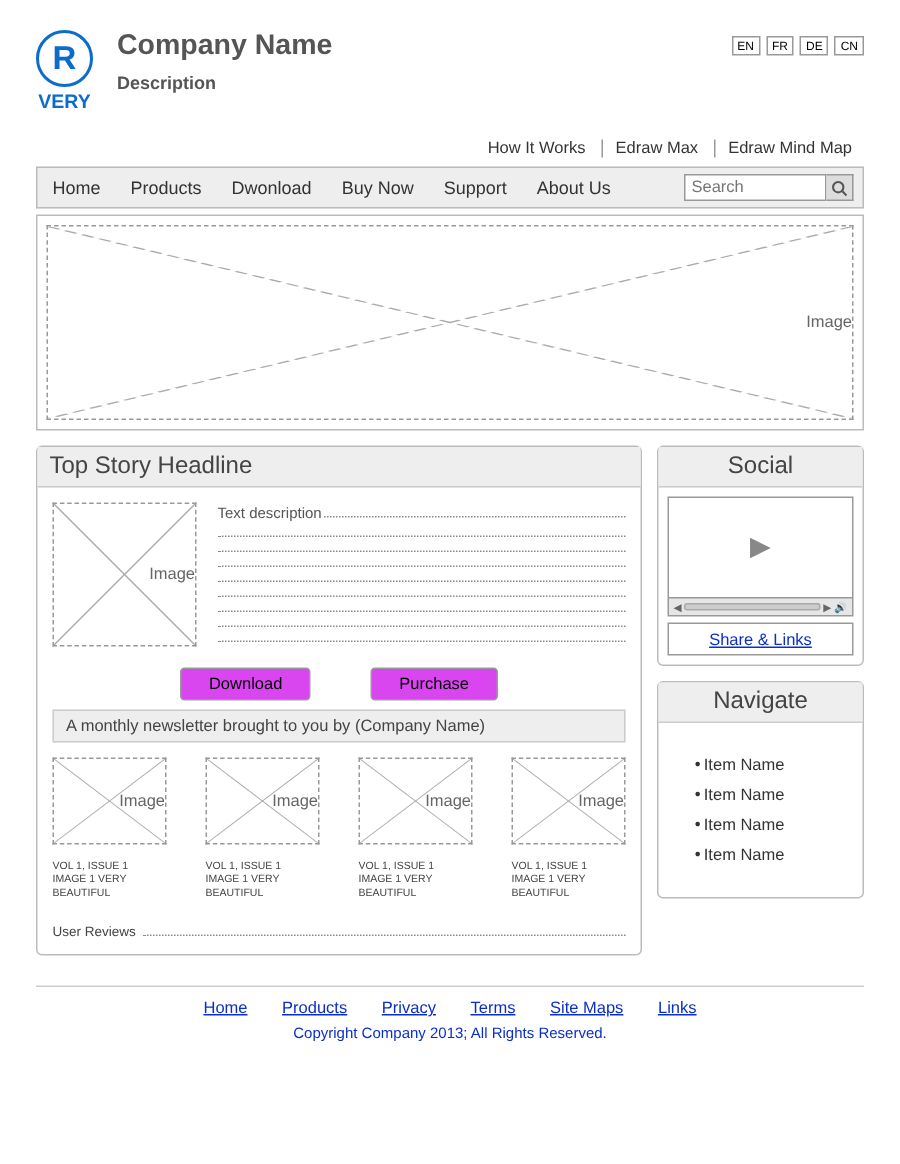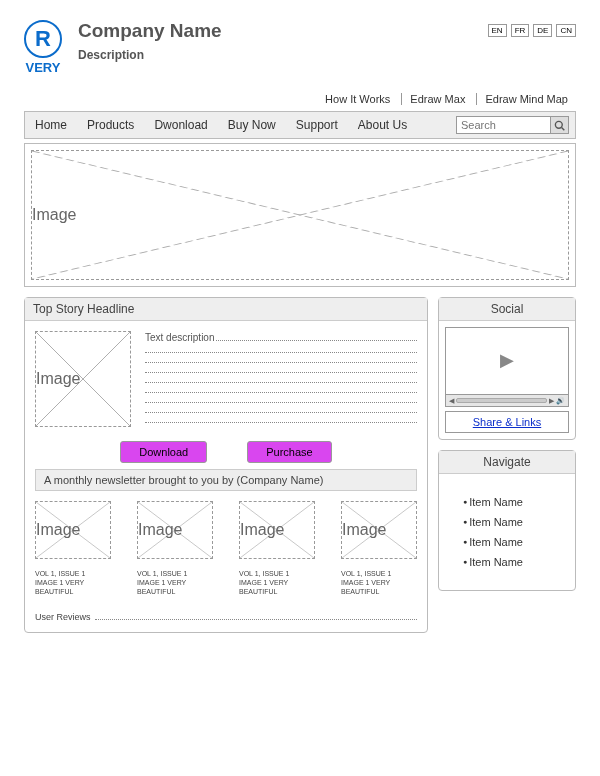--- a/index.html
+++ b/index.html
@@ -117,23 +117,23 @@
   .hero {
     margin-top: 4px;
     border: 1px solid #bbb;
     padding: 6px;
   }
   .img-box {
     border: 1px dashed #999;
     position: relative;
     display: flex;
     align-items: center;
-    justify-content: flex-start;
+    justify-content: flex-end;
     color: #666;
-    font-size: 16px;
+    font-size: 11px;
     overflow: hidden;
   }
   .img-box svg {
     position: absolute;
     inset: 0;
     width: 100%;
     height: 100%;
   }
   .hero .img-box { height: 130px; }
   .cols {
@@ -148,21 +148,21 @@
   }
   .side-col { width: 138px; }
   .panel {
     border: 1px solid #bbb;
     border-radius: 4px;
     margin-bottom: 10px;
   }
   .panel-hd {
     background: #eee;
     border-bottom: 1px solid #ccc;
-    font-size: 12px;
+    font-size: 16px;
     padding: 4px 8px;
     color: #444;
   }
   .panel-hd.center { text-align: center; }
   .panel-bd { padding: 10px; }
   .story {
     display: flex;
     gap: 14px;
   }
   .story .img-box { width: 96px; height: 96px; flex-shrink: 0; }
@@ -465,13 +465,24 @@
             <li>Item Name</li>
             <li>Item Name</li>
             <li>Item Name</li>
             <li>Item Name</li>
           </ul>
         </div>
       </div>
     </div>
   </div>
 
+  <div class="footer">
+    <div>
+      <a href="#">Home</a>
+      <a href="#">Products</a>
+      <a href="#">Privacy</a>
+      <a href="#">Terms</a>
+      <a href="#">Site Maps</a>
+      <a href="#">Links</a>
+    </div>
+    <div class="copyright">Copyright Company 2013; All Rights Reserved.</div>
+  </div>
 </div>
 
 </body></html>

